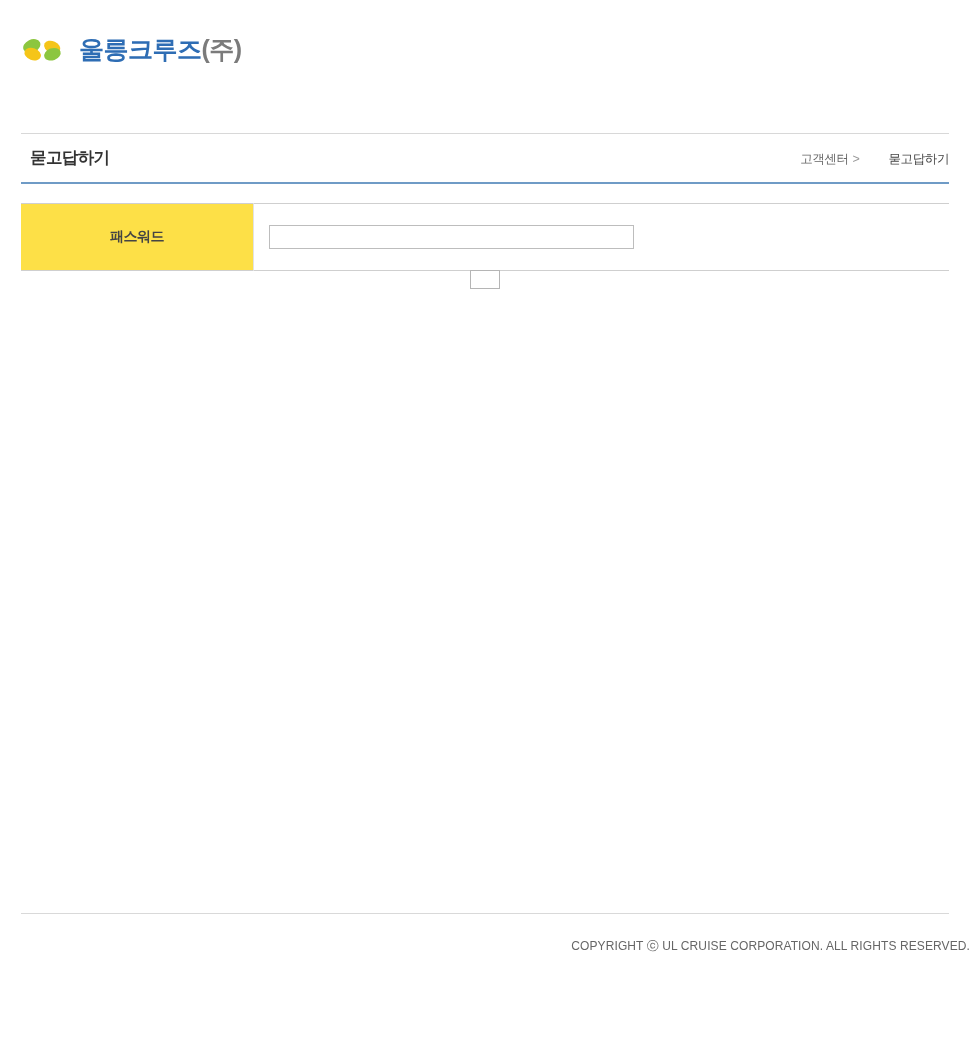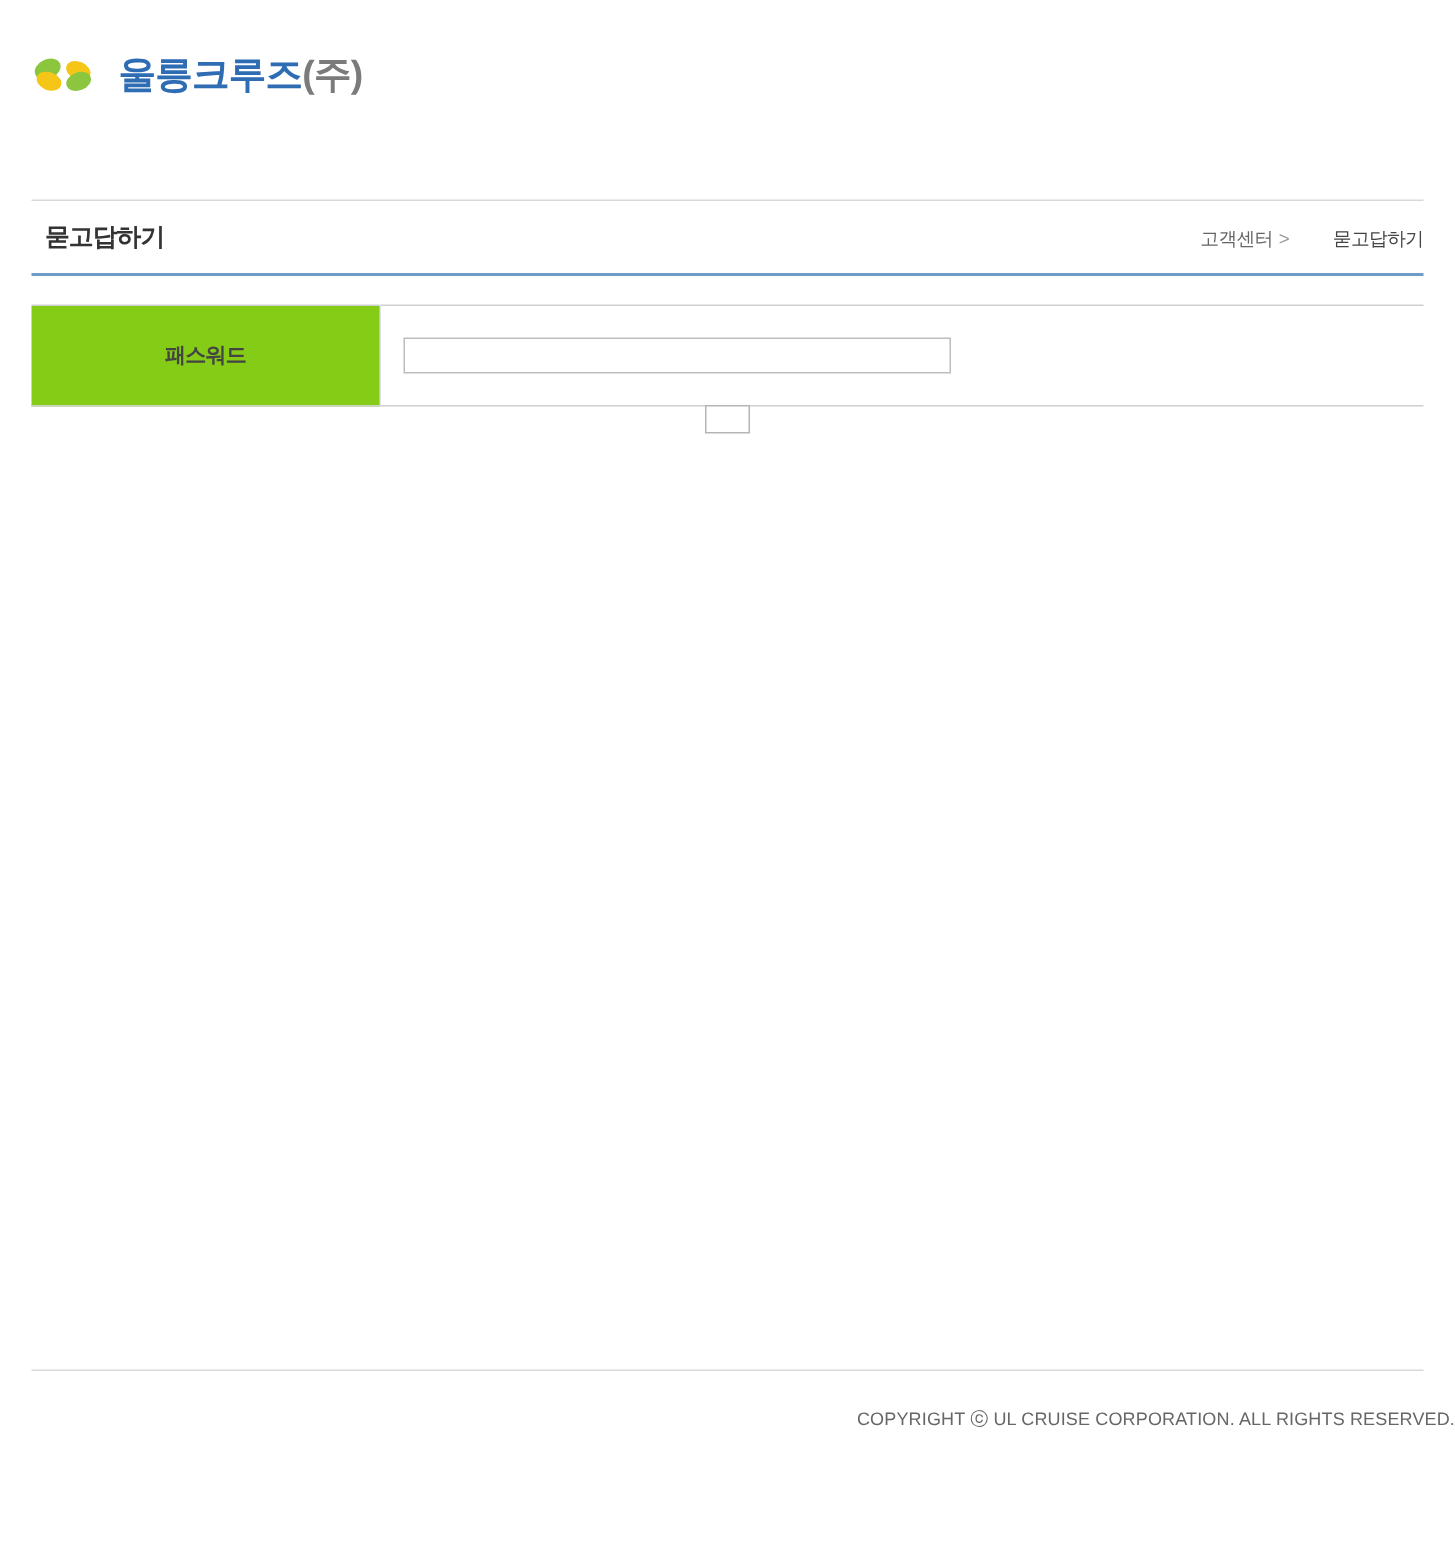--- a/index.html
+++ b/index.html
@@ -89,21 +89,21 @@
   }
   .form-table {
     width: 100%;
     border-collapse: collapse;
     border-top: 1px solid #cfcfcf;
     border-bottom: 1px solid #cfcfcf;
     table-layout: fixed;
   }
   .form-table th {
     width: 230px;
-    background: #84cc16;
+    background: #fde047;
     border-right: 1px solid #e2e2e2;
     height: 64px;
     font-size: 14px;
     font-weight: bold;
     color: #444444;
     letter-spacing: -0.5px;
     text-align: center;
     vertical-align: middle;
   }
   .form-table td {

